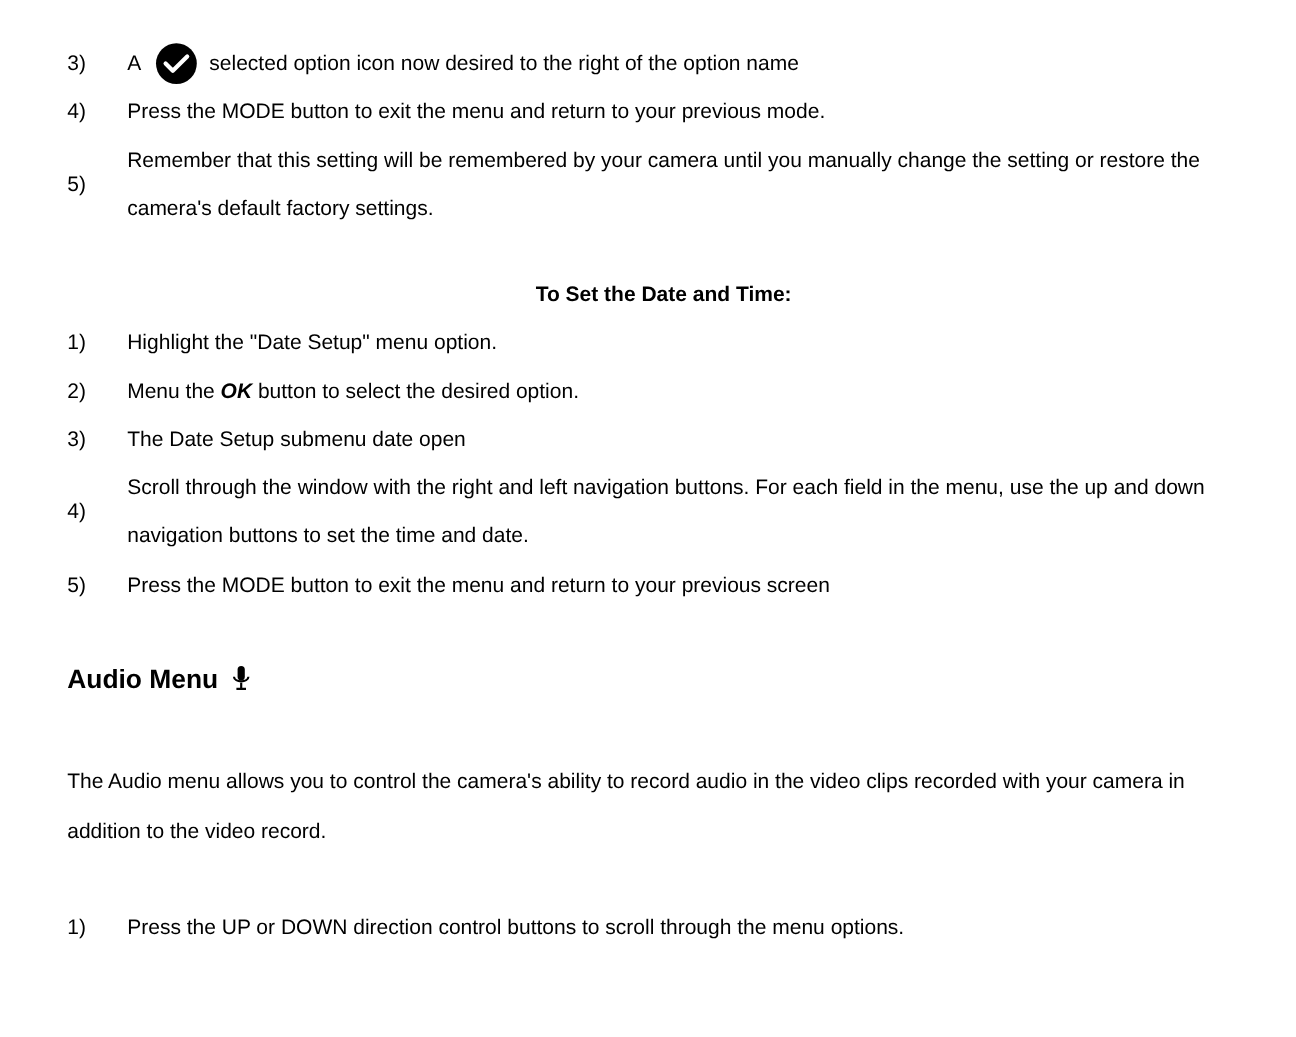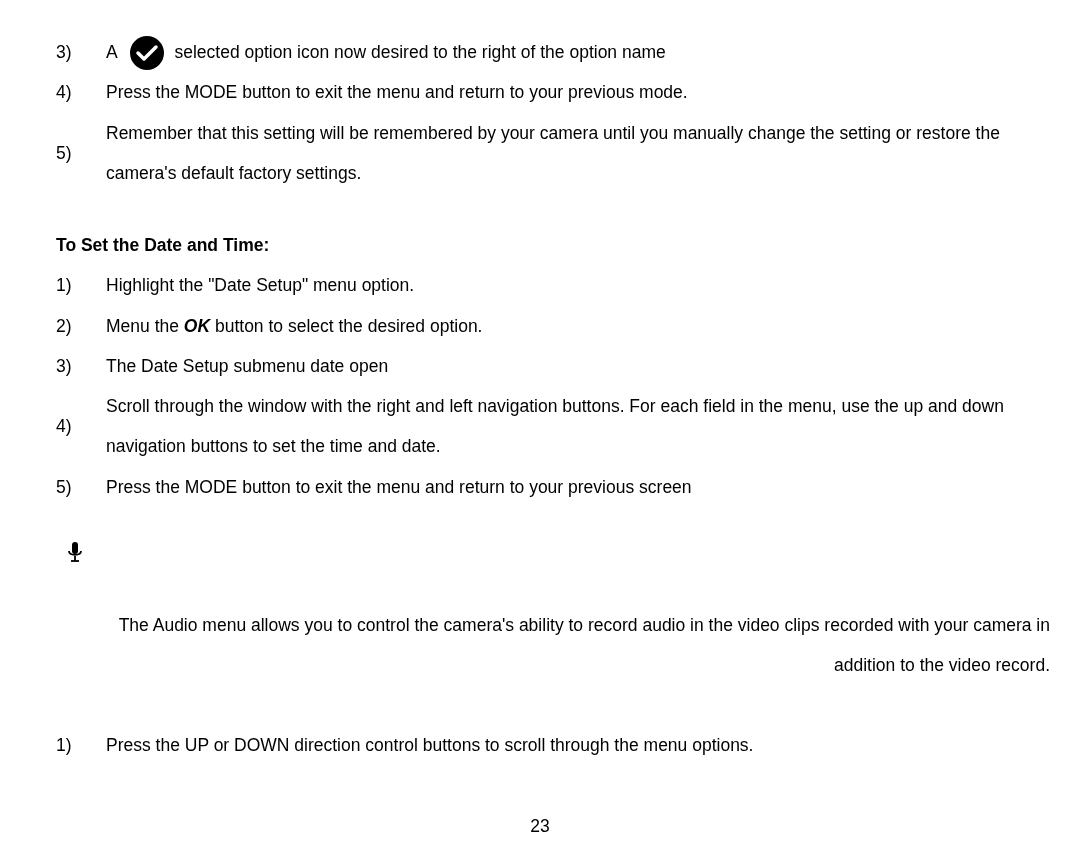--- a/index.html
+++ b/index.html
@@ -34,35 +34,35 @@
       vertical-align: middle;
       margin: 0 4px 0 6px;
     }
     .bold {
       font-weight: bold;
       font-style: italic;
     }
     .subheading {
       font-weight: bold;
       margin-top: 32px;
+      text-align: center;
     }
     .section-title {
       font-weight: bold;
       font-size: 22px;
       margin-top: 34px;
       display: flex;
       align-items: center;
     }
     .mic-icon-wrap {
       display: inline-flex;
       margin-left: 10px;
     }
     .para {
       margin-top: 40px;
-      text-align: right;
     }
     .page-number {
       position: absolute;
       bottom: 18px;
       left: 0;
       right: 0;
       text-align: center;
     }
   </style>
 </head>
@@ -117,32 +117,32 @@
     <span class="marker">4)</span>
     <span class="content">Scroll through the window with the right and left navigation buttons. For each field in the menu, use the up and down navigation buttons to set the time and date.</span>
   </div>
 
   <div class="list-line">
     <span class="marker">5)</span>
     <span class="content">Press the MODE button to exit the menu and return to your previous screen</span>
   </div>
 
   <div class="section-title">
+    <span>Audio Menu</span>
     <span class="mic-icon-wrap">
       <svg width="18" height="24" viewBox="0 0 18 24">
         <rect x="6" y="1" width="6" height="12" rx="3" fill="#000000"></rect>
         <path d="M3 10 C3 15 15 15 15 10" stroke="#000000" stroke-width="1.8" fill="none"></path>
         <line x1="9" y1="15" x2="9" y2="20" stroke="#000000" stroke-width="1.8"></line>
         <line x1="5" y1="20" x2="13" y2="20" stroke="#000000" stroke-width="1.8"></line>
       </svg>
     </span>
   </div>
 
   <div class="para">The Audio menu allows you to control the camera's ability to record audio in the video clips recorded with your camera in addition to the video record.</div>
 
   <div style="margin-top:40px" class="list-line">
     <span class="marker">1)</span>
     <span class="content">Press the UP or DOWN direction control buttons to scroll through the menu options.</span>
   </div>
 
-  <div class="page-number">23</div>
 
 </div>
 
 </body></html>

